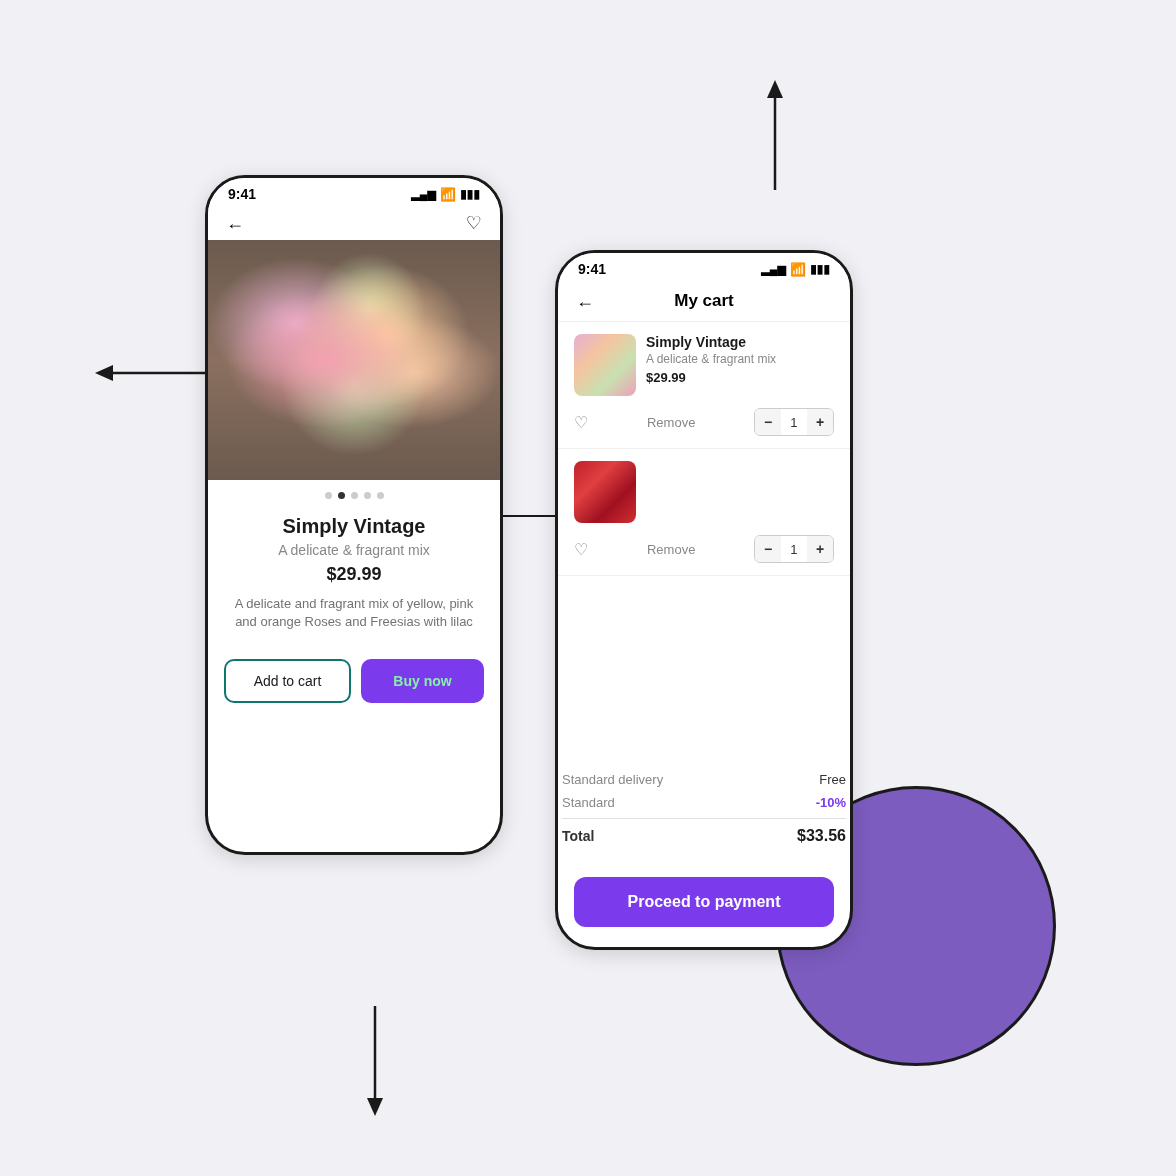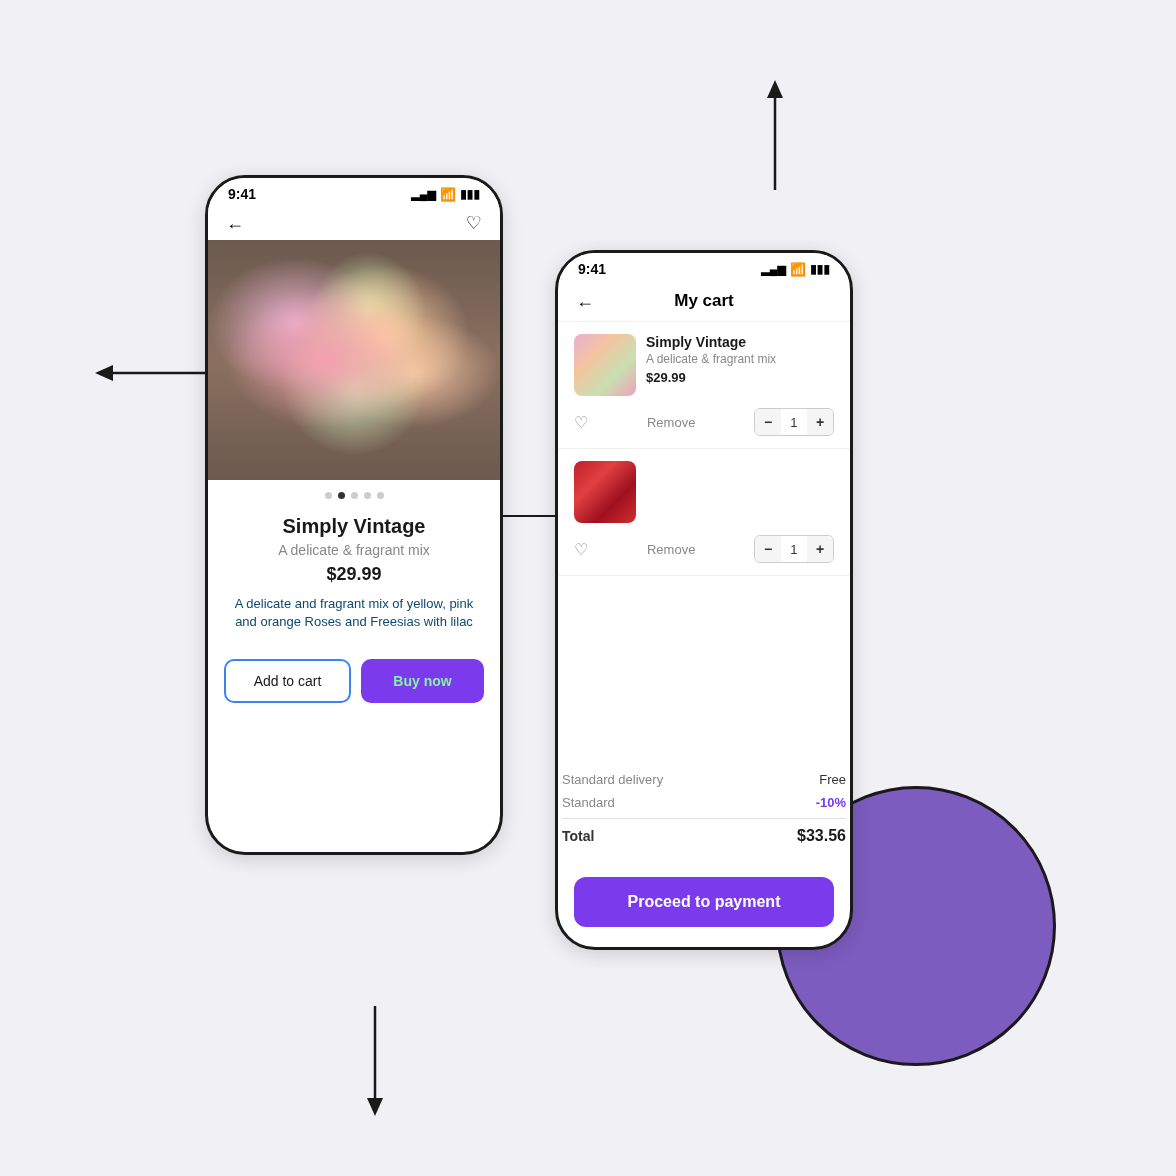--- a/index.html
+++ b/index.html
@@ -170,35 +170,35 @@
 
     .product-price {
       font-size: 18px;
       font-weight: 600;
       color: #1a1a1a;
       margin-bottom: 10px;
     }
 
     .product-desc {
       font-size: 13px;
-      color: #0c4a6e;
+      color: #737373;
       line-height: 1.4;
       margin-bottom: 16px;
     }
 
     .action-buttons {
       display: flex;
       gap: 10px;
       padding: 0 16px 16px;
     }
 
     .btn-add-cart {
       flex: 1;
       padding: 12px 8px;
-      border: 2px solid #3b82f6;
+      border: 2px solid #0f766e;
       background: #fff;
       border-radius: 10px;
       font-size: 14px;
       font-weight: 500;
       cursor: pointer;
       color: #1a1a1a;
     }
 
     .btn-buy-now {
       flex: 1;

